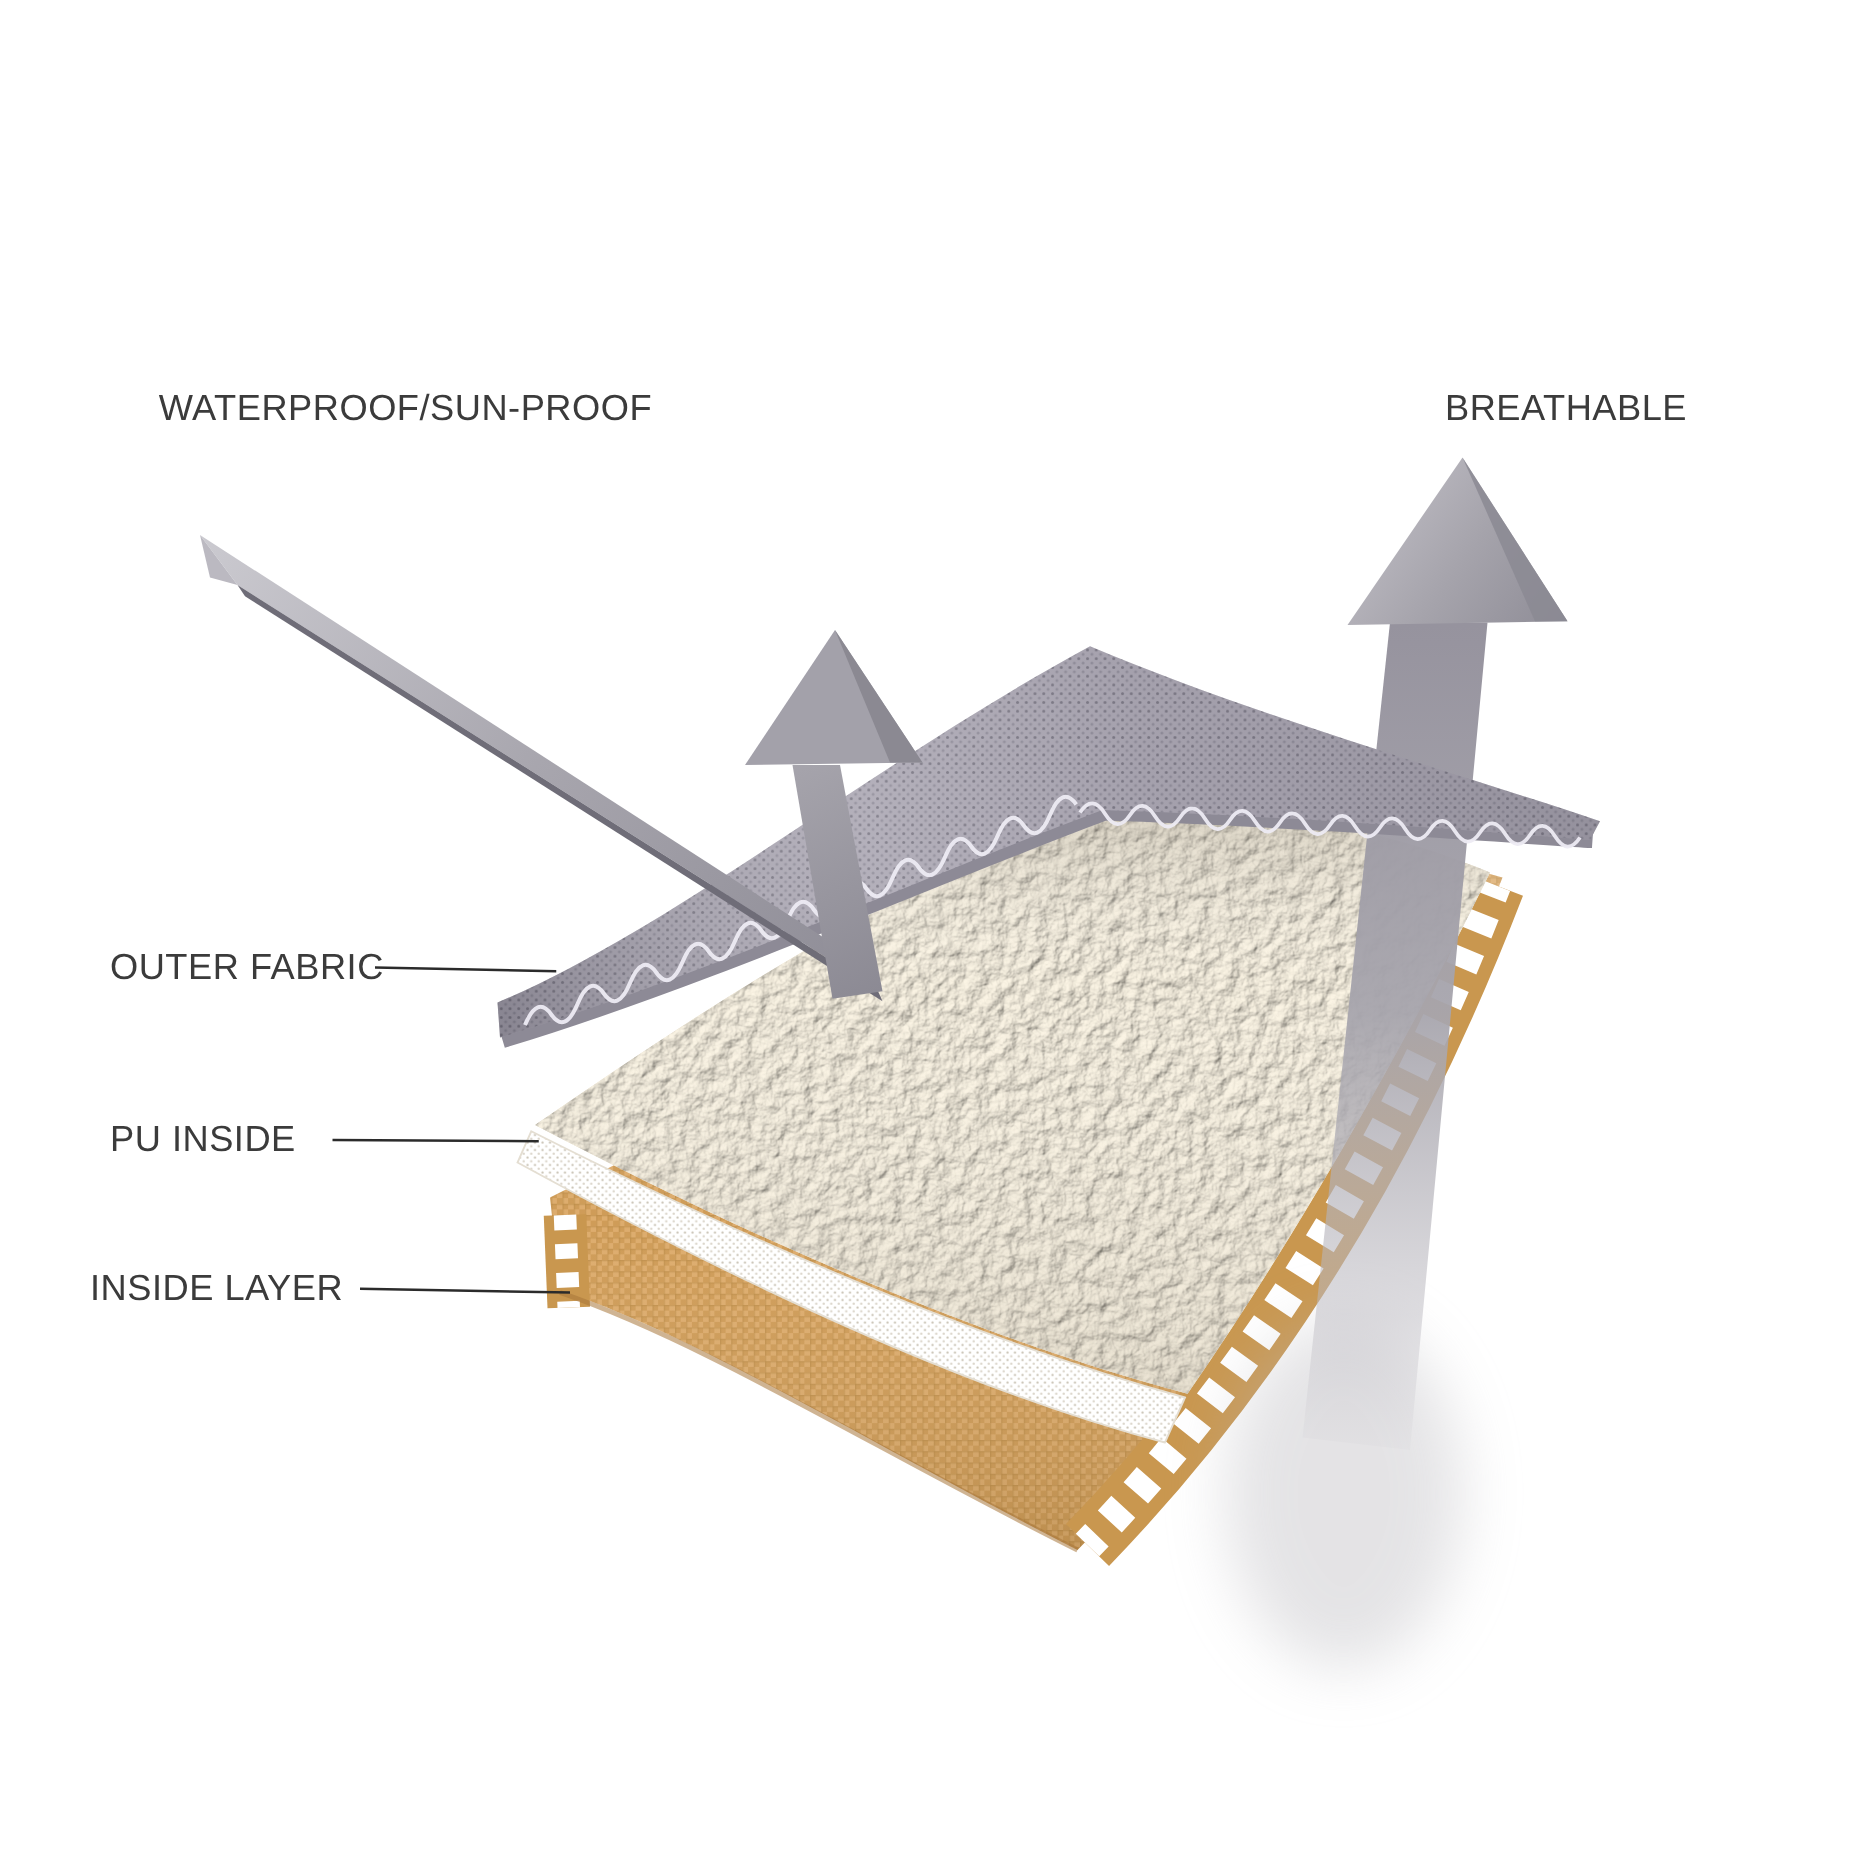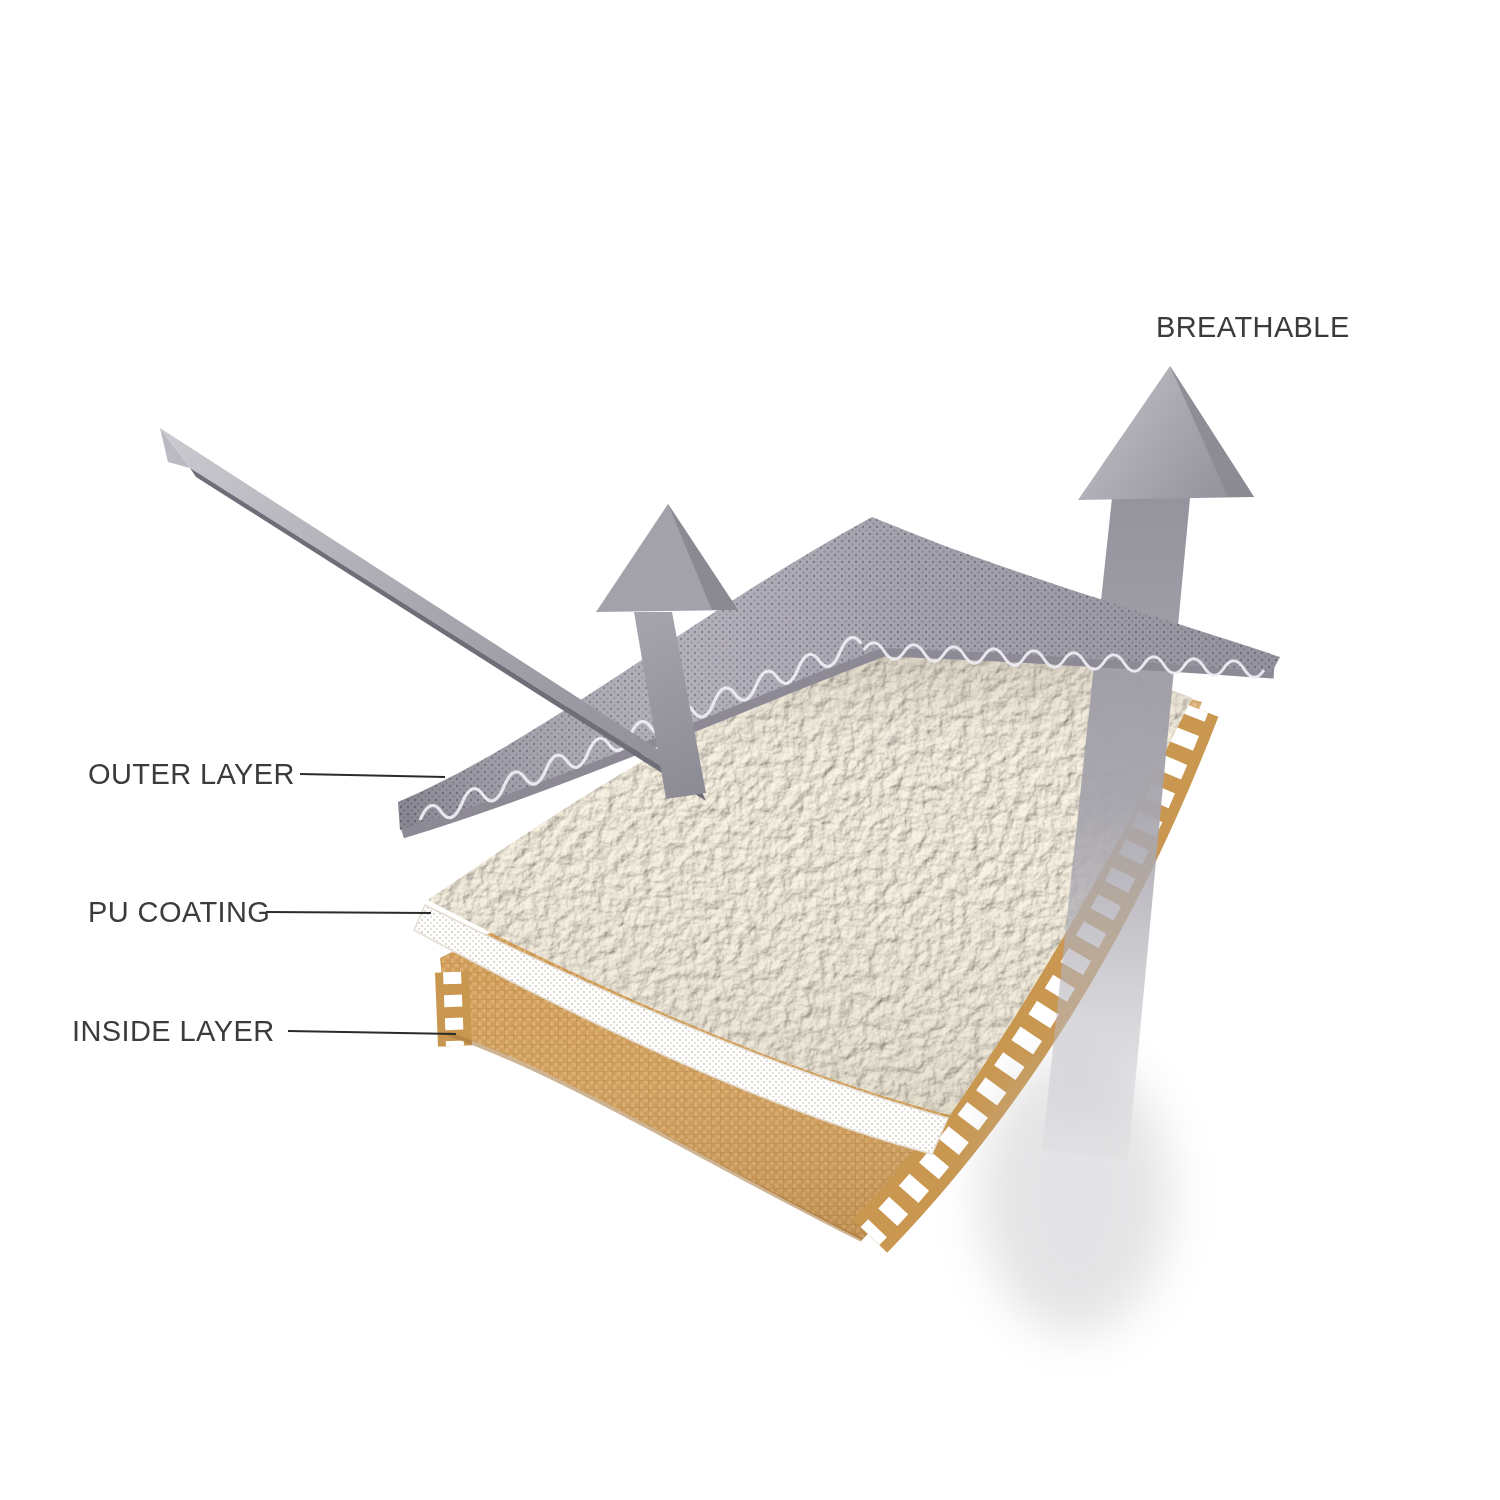--- a/index.html
+++ b/index.html
@@ -148,18 +148,19 @@
       <polygon points="668,504 738,610 712,610" fill="#8b8992"></polygon>
     </g>
 
     <g>
       <line x1="300" y1="774" x2="445" y2="777" stroke="#2b2b2b" stroke-width="2"></line>
       <line x1="266" y1="912" x2="431" y2="913" stroke="#2b2b2b" stroke-width="2"></line>
       <line x1="288" y1="1031" x2="456" y2="1034" stroke="#2b2b2b" stroke-width="2"></line>
     </g>
   </svg>
 
+  <div class="label" style="left:127px;top:312px">WATERPROOF/SUN-PROOF</div>
   <div class="label" style="left:1156px;top:312px">BREATHABLE</div>
-  <div class="label" style="left:88px;top:759px">OUTER LAYER</div>
-  <div class="label" style="left:88px;top:897px">PU COATING</div>
+  <div class="label" style="left:88px;top:759px">OUTER FABRIC</div>
+  <div class="label" style="left:88px;top:897px">PU INSIDE</div>
   <div class="label" style="left:72px;top:1016px">INSIDE LAYER</div>
 
 </div>
 
 </body></html>

